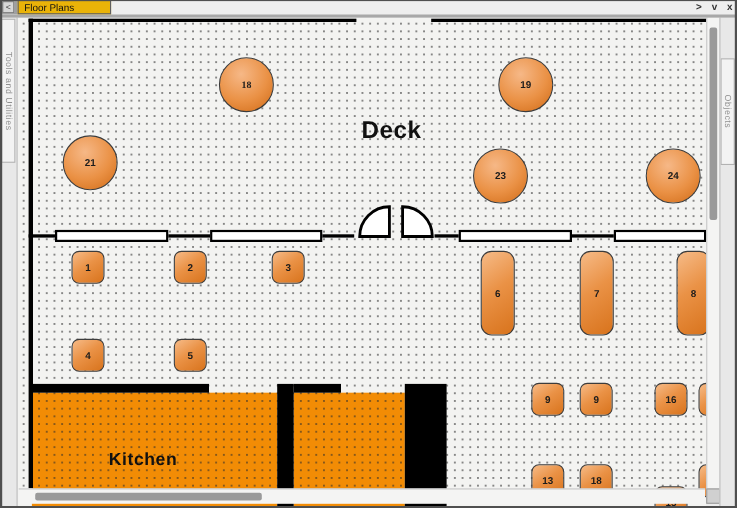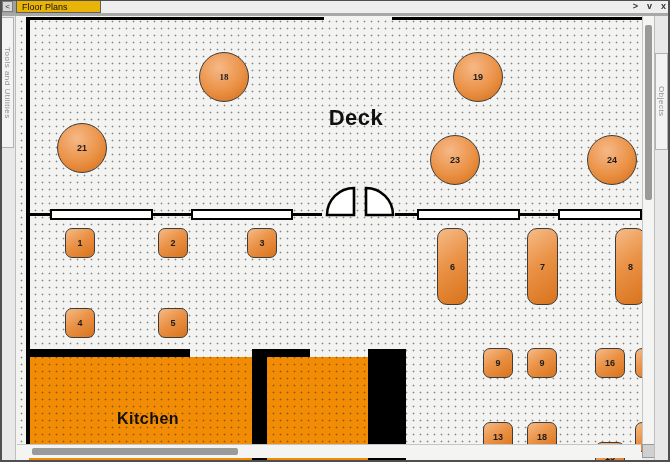--- a/index.html
+++ b/index.html
@@ -98,21 +98,21 @@
     <div class="abs window" style="left:175px;width:102px;"></div>
     <div class="abs window" style="left:401px;width:103px;"></div>
     <div class="abs window" style="left:542px;width:84px;"></div>
 
     <svg class="abs doors" style="left:304px;top:169px;" width="80" height="32" viewBox="0 0 80 32">
       <path d="M 34 30 L 34 3 A 27 27 0 0 0 7 30 Z" fill="#ffffff" stroke="#000000" stroke-width="2.6"></path>
       <path d="M 46 30 L 46 3 A 27 27 0 0 1 73 30 Z" fill="#ffffff" stroke="#000000" stroke-width="2.6"></path>
     </svg>
 
     <div class="abs arealabel" style="left:290px;top:89px;width:100px;font-size:22px;">Deck</div>
-    <div class="abs arealabel" style="left:62px;top:394px;width:140px;font-size:16px;text-align:center;">Kitchen</div>
+    <div class="abs arealabel" style="left:44px;top:394px;width:140px;font-size:16px;text-align:center;">Kitchen</div>
 
     <div class="abs tbl round" style="left:183px;top:36px;font-family:Liberation Serif, serif;">18</div>
     <div class="abs tbl round" style="left:437px;top:36px;">19</div>
     <div class="abs tbl round" style="left:41px;top:107px;">21</div>
     <div class="abs tbl round" style="left:414px;top:119px;">23</div>
     <div class="abs tbl round" style="left:571px;top:119px;">24</div>
 
     <div class="abs tbl sq" style="left:49px;top:212px;">1</div>
     <div class="abs tbl sq" style="left:142px;top:212px;">2</div>
     <div class="abs tbl sq" style="left:231px;top:212px;">3</div>

